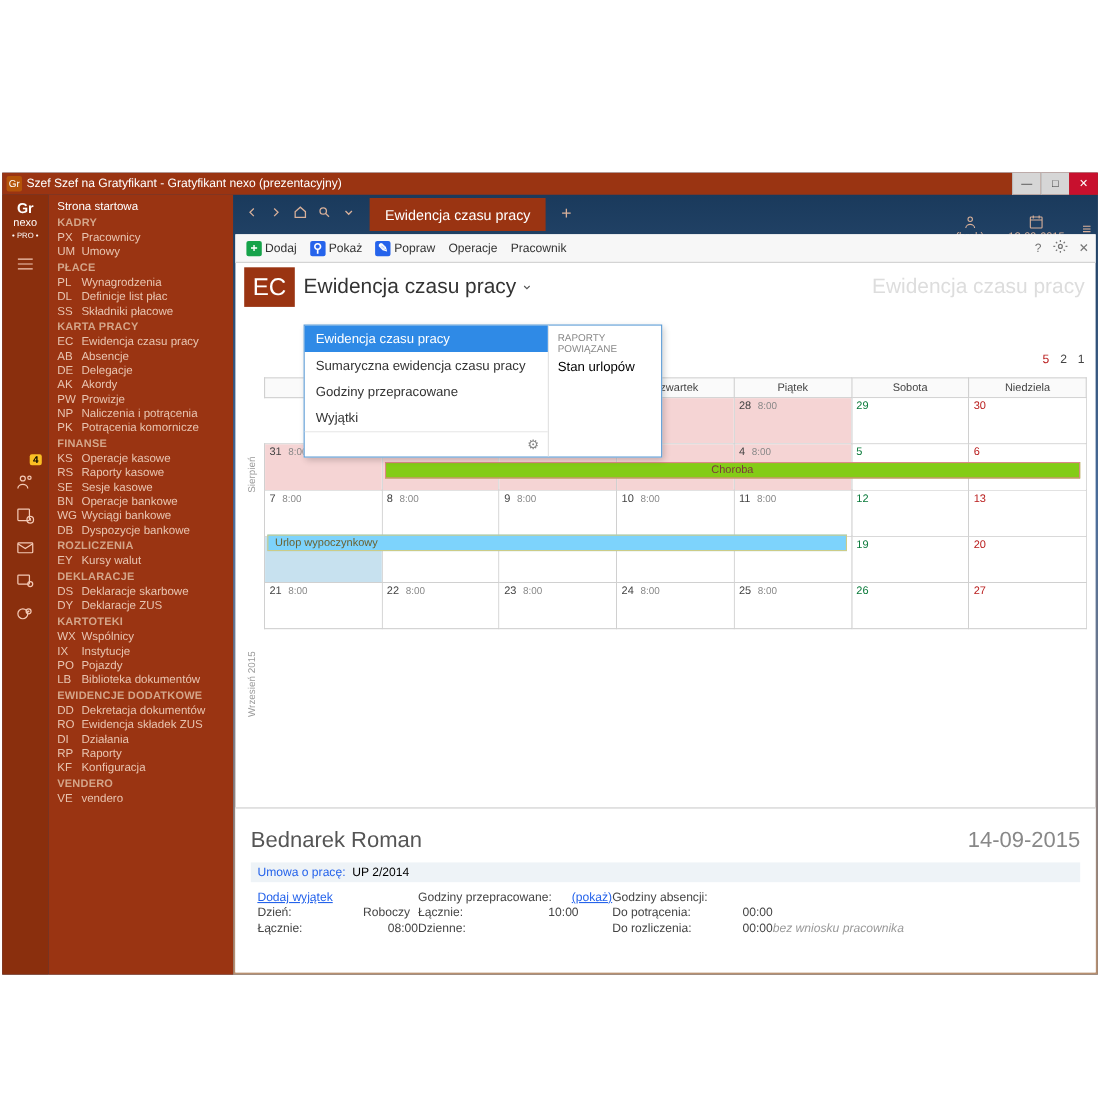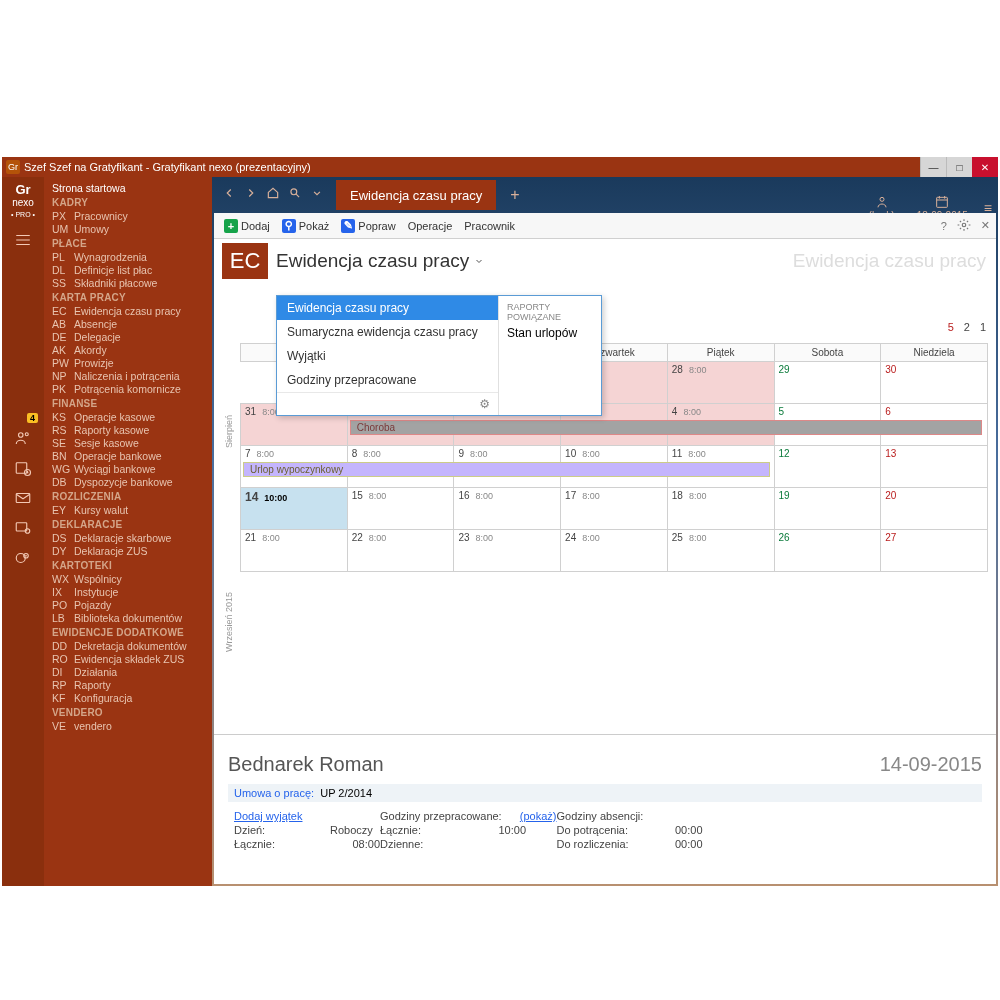--- a/index.html
+++ b/index.html
@@ -60,22 +60,22 @@
 table.cal th { border: 1px solid #d0d0d0; background: #fafafa; color: #444; font-weight: normal; padding: 3px; font-size: 10px; }
 table.cal td { border: 1px solid #d0d0d0; height: 42px; vertical-align: top; padding: 2px 4px; position: relative; background: #fff; }
 table.cal td .num { color: #444; font-size: 10px; }
 table.cal td .hr { color: #888; font-size: 9px; margin-left: 6px; }
 table.cal td.pink { background: #f5d4d4; }
 table.cal td.blue { background: #c7e1ef; }
 table.cal td.sat .num, table.cal td.sat .hr { color: #0a7a3a; }
 table.cal td.sun .num { color: #b91c1c; }
 table.cal td.today .num { font-weight: bold; font-size: 12px; }
 .eventbar { position: absolute; font-size: 10px; padding: 1px 6px; border: 1px solid; z-index: 2; }
-.eventbar.pink { background: #a3a3a3; border-color: #d88; color: #7a3a3a; }
-.eventbar.yellow { background: #c4b5fd; border-color: #cc8; color: #6a6030; }
+.eventbar.pink { background: #84cc16; border-color: #d88; color: #7a3a3a; text-align: center; }
+.eventbar.yellow { background: #7dd3fc; border-color: #cc8; color: #6a6030; margin-top: 24px; }
 .details { position: absolute; bottom: 0; left: 0; right: 0; height: 150px; background: #fff; border-top: 1px solid #ccc; padding: 18px 14px; overflow: hidden; }
 .details .dhead { display: flex; justify-content: space-between; align-items: baseline; font-size: 20px; color: #555; padding-bottom: 4px; }
 .details .dhead .date { color: #888; }
 .details .bar { background: #eef3f7; font-size: 11px; padding: 3px 6px; margin: 4px 0; }
 .details .bar a { color: #2563eb; text-decoration: none; }
 .details .cols { display: flex; font-size: 11px; color: #444; padding: 4px 6px; }
 .details .cols .ccol { display: flex; flex-direction: column; gap: 2px; }
 .details .cols .row { display: flex; gap: 6px; }
 .details .cols .row .lbl { width: 90px; }
 .details .cols .row .val { text-align: right; width: 50px; }
@@ -360,22 +360,22 @@
                 <path d="M7 10l5 5 5-5"></path>
               </svg>
           </div>
           <div class="ghost">Ewidencja czasu pracy</div>
         </div>
 
         <div class="dropdown">
           <div class="col1">
             <div class="dd-item sel">Ewidencja czasu pracy</div>
             <div class="dd-item">Sumaryczna ewidencja czasu pracy</div>
+            <div class="dd-item">Godziny przepracowane</div>
             <div class="dd-item">Wyjątki</div>
-            <div class="dd-item">Godziny przepracowane</div>
             <div class="footer">⚙</div>
           </div>
           <div class="col2">
             <div class="sub">RAPORTY POWIĄZANE</div>
             <div>Stan urlopów</div>
           </div>
         </div>
 
         <div class="monthbar">
           <span>Sierpień</span>
@@ -485,19 +485,22 @@
                 </div>
               <div class="row">
                   <span class="lbl">Do potrącenia:</span>
                   <span class="val">00:00</span>
                 </div>
               <div class="row">
                   <span class="lbl">Do rozliczenia:</span>
                   <span class="val">00:00</span>
                 </div>
             </div>
+            <div class="ccol" style="justify-content:flex-end">
+              <span class="muted">bez wniosku pracownika</span>
+            </div>
           </div>
         </div>
 
       </div>
     </div>
   </div>
 </div>
 
 </body></html>

